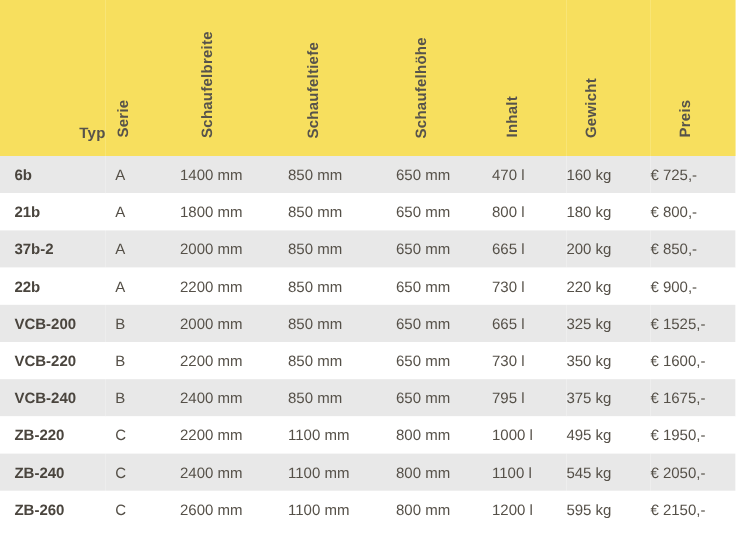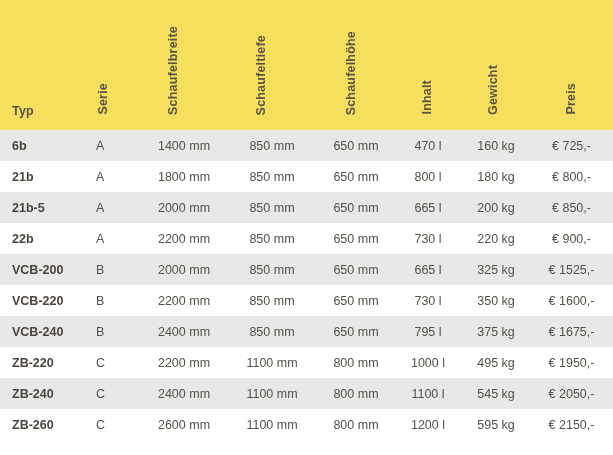--- a/index.html
+++ b/index.html
@@ -38,22 +38,21 @@
     height: 118px;
   }
   th.head-cell .vlabel {
     display: inline-block;
     writing-mode: vertical-rl;
     transform: rotate(180deg);
     white-space: nowrap;
     letter-spacing: 0.2px;
   }
   th.col-typ {
-    text-align: left;
-    padding-left: 12px;
+    text-align: right;
   }
   th.col-typ .vlabel {
     writing-mode: horizontal-tb;
     transform: none;
   }
   th.col-serie { text-align: left; padding-left: 8px; }
   th.col-breite { text-align: left; padding-left: 16px; }
   th.col-tiefe { text-align: left; padding-left: 14px; }
   th.col-hoehe { text-align: left; padding-left: 14px; }
   th.col-inhalt { text-align: left; padding-left: 10px; }
@@ -72,21 +71,21 @@
     padding: 0;
     vertical-align: middle;
   }
   td.c-typ {
     font-weight: bold;
     color: #4a453e;
     padding-left: 12px;
     text-align: left;
   }
   td.c-serie { padding-left: 8px; text-align: left; }
-  td.c-num { text-align: center; }
+  td.c-num { text-align: left; }
   td.c-breite { padding-right: 22px; }
   td.c-tiefe { padding-right: 26px; margin-top: 38px; }
   td.c-hoehe { padding-right: 28px; }
   td.c-inhalt { padding-right: 26px; }
   td.c-gewicht { padding-right: 22px; }
   td.c-preis { padding-right: 12px; }
 </style>
 </head>
 <body>
 
@@ -129,21 +128,21 @@
           <td class="c-typ">21b</td>
           <td class="c-serie">A</td>
           <td class="c-num c-breite">1800 mm</td>
           <td class="c-num c-tiefe">850 mm</td>
           <td class="c-num c-hoehe">650 mm</td>
           <td class="c-num c-inhalt">800 l</td>
           <td class="c-num c-gewicht">180 kg</td>
           <td class="c-num c-preis">€ 800,-</td>
         </tr>
         <tr class="even">
-          <td class="c-typ">21b-5</td>
+          <td class="c-typ">37b-2</td>
           <td class="c-serie">A</td>
           <td class="c-num c-breite">2000 mm</td>
           <td class="c-num c-tiefe">850 mm</td>
           <td class="c-num c-hoehe">650 mm</td>
           <td class="c-num c-inhalt">665 l</td>
           <td class="c-num c-gewicht">200 kg</td>
           <td class="c-num c-preis">€ 850,-</td>
         </tr>
         <tr class="odd">
           <td class="c-typ">22b</td>

